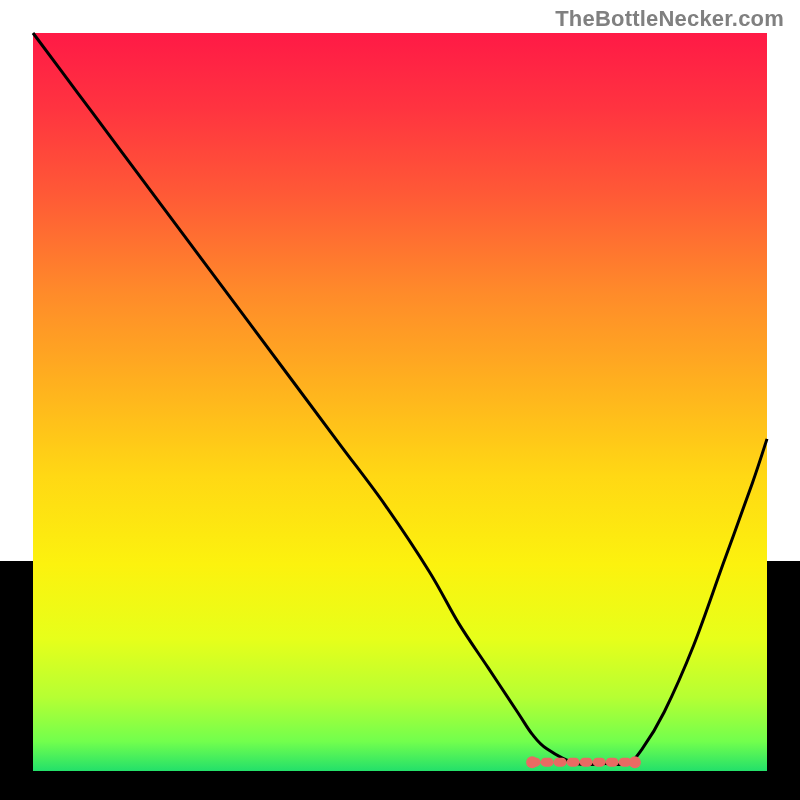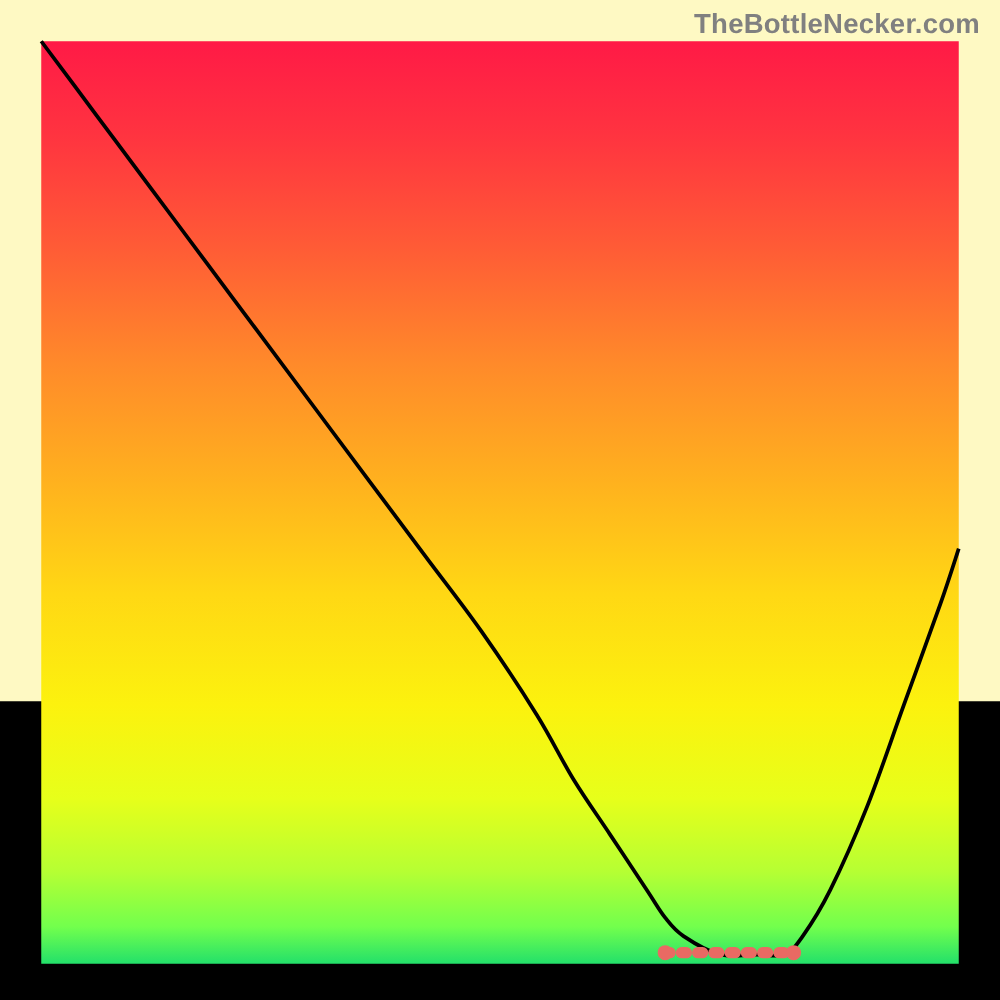--- a/index.html
+++ b/index.html
@@ -1,21 +1,21 @@
 <!DOCTYPE html>
 <html><head>
 <meta charset="utf-8">
 <style>
   * { margin: 0; padding: 0; box-sizing: border-box; }
   html, body { width: 800px; height: 800px; background: #000; overflow: hidden; }
   .stage {
     position: relative;
     width: 800px;
     height: 561px;
-    background: #fef9c3;
+    background: #ffffff;
     padding-left: 44px;
   }
   .watermark {
     position: absolute;
     top: 6px;
     right: 16px;
     font-family: Arial, Helvetica, sans-serif;
     font-size: 22px;
     font-weight: 600;
     color: #808080;

